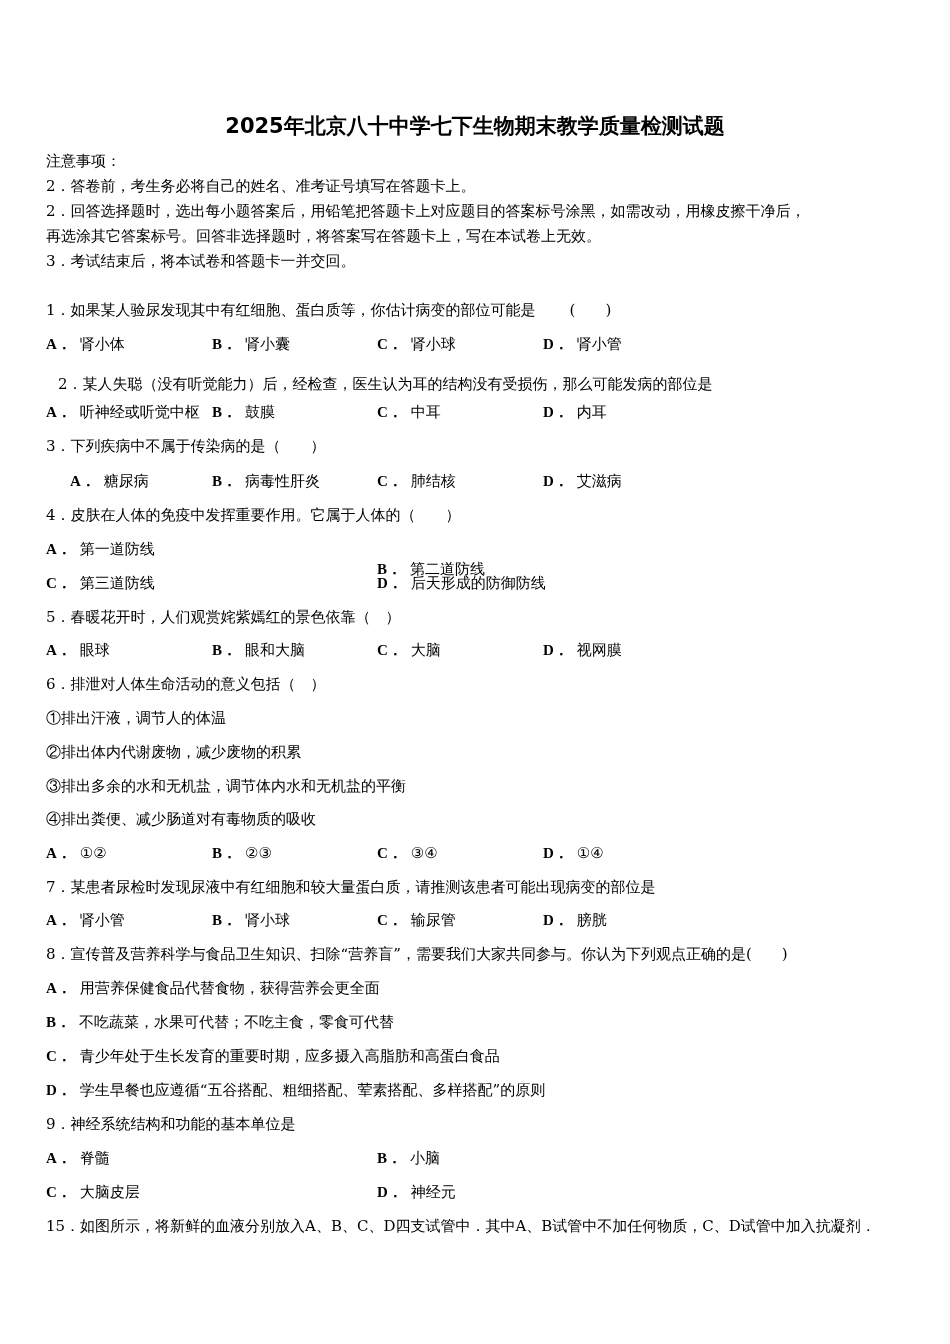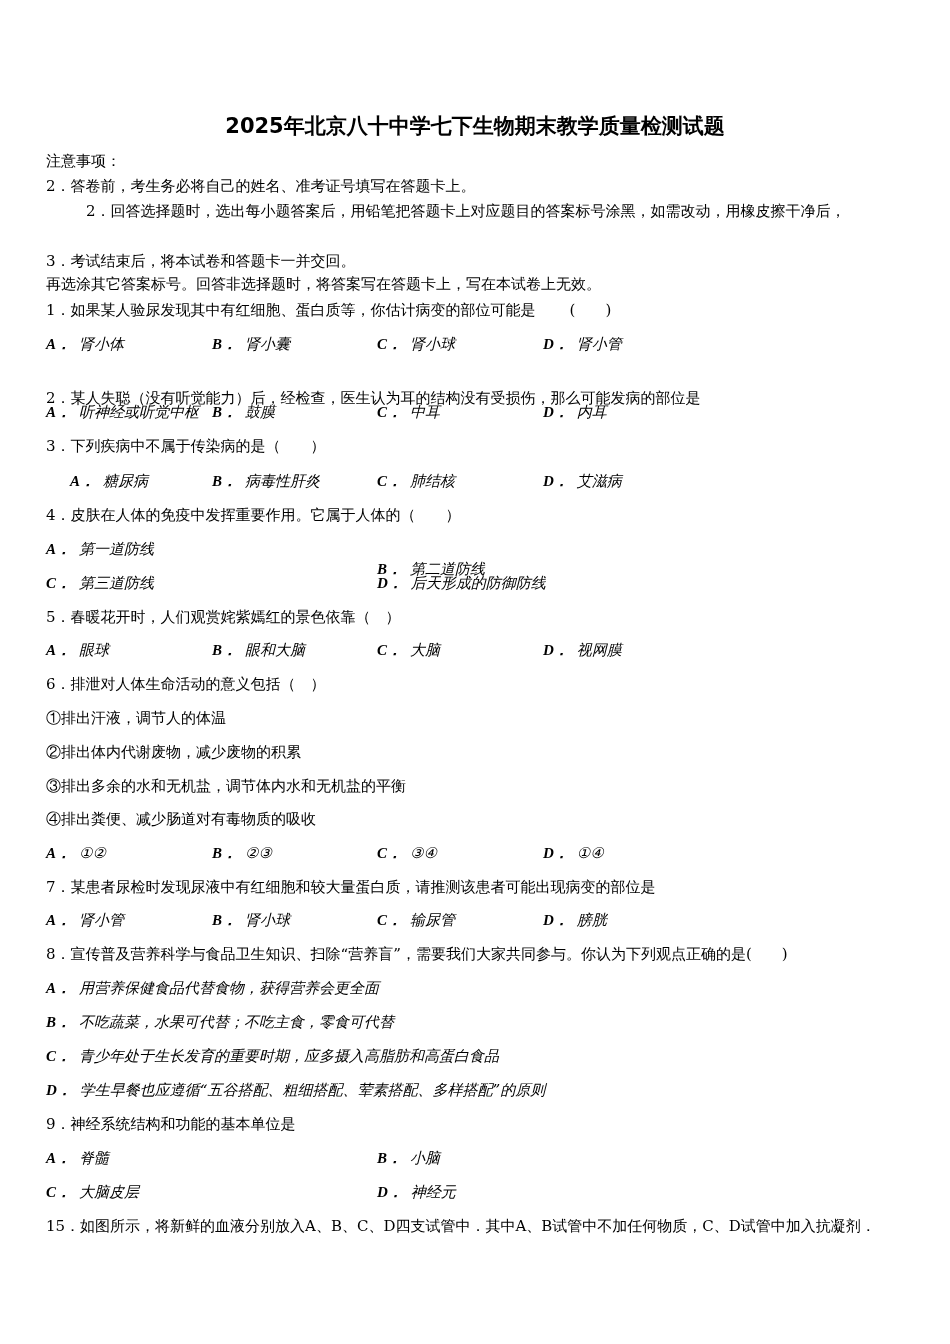--- a/index.html
+++ b/index.html
@@ -40,21 +40,20 @@
       white-space: nowrap;
     }
     .notice {
       font-size: 15px;
     }
     .opt {
       position: absolute;
       font-size: 15px;
       line-height: 20px;
       white-space: nowrap;
-      font-style: italic;
     }
     .opt-letter {
       font-family: "Liberation Serif", "DejaVu Serif", serif;
       font-weight: bold;
       font-size: 15px;
     }
     .opt-text {
       margin-left: 8px;
     }
     .paren {
@@ -63,33 +62,33 @@
   </style>
 </head>
 <body>
 
 <div class="page">
 
   <div class="title">2025年北京八十中学七下生物期末教学质量检测试题</div>
 
   <div class="line notice" style="top:151px;">注意事项：</div>
   <div class="line notice" style="top:176px;">2．答卷前，考生务必将自己的姓名、准考证号填写在答题卡上。</div>
-  <div class="line notice" style="top:201px;margin-left:40px;">2．回答选择题时，选出每小题答案后，用铅笔把答题卡上对应题目的答案标号涂黑，如需改动，用橡皮擦干净后，</div>
-  <div class="line notice" style="top:226px;margin-top:48px;">再选涂其它答案标号。回答非选择题时，将答案写在答题卡上，写在本试卷上无效。</div>
+  <div class="line notice" style="top:201px;">2．回答选择题时，选出每小题答案后，用铅笔把答题卡上对应题目的答案标号涂黑，如需改动，用橡皮擦干净后，</div>
+  <div class="line notice" style="top:226px;">再选涂其它答案标号。回答非选择题时，将答案写在答题卡上，写在本试卷上无效。</div>
   <div class="line notice" style="top:251px;">3．考试结束后，将本试卷和答题卡一并交回。</div>
 
   <div class="line" style="top:300px;">
     <span>1．</span><span>如果某人验尿发现其中有红细胞、蛋白质等，你估计病变的部位可能是</span><span class="paren" style="margin-left:34px;">(　　)</span>
   </div>
   <div class="opt" style="top:334px;left:46px;"><span class="opt-letter">A．</span><span class="opt-text">肾小体</span></div>
   <div class="opt" style="top:334px;left:212px;"><span class="opt-letter">B．</span><span class="opt-text">肾小囊</span></div>
   <div class="opt" style="top:334px;left:377px;"><span class="opt-letter">C．</span><span class="opt-text">肾小球</span></div>
   <div class="opt" style="top:334px;left:543px;"><span class="opt-letter">D．</span><span class="opt-text">肾小管</span></div>
 
-  <div class="line" style="top:388px;">
+  <div class="line" style="top:374px;margin-left:12px;">
     <span>2．</span><span>某人失聪（没有听觉能力）后，经检查，医生认为耳的结构没有受损伤，那么可能发病的部位是</span>
   </div>
   <div class="opt" style="top:402px;left:46px;"><span class="opt-letter">A．</span><span class="opt-text">听神经或听觉中枢</span></div>
   <div class="opt" style="top:402px;left:212px;"><span class="opt-letter">B．</span><span class="opt-text">鼓膜</span></div>
   <div class="opt" style="top:402px;left:377px;"><span class="opt-letter">C．</span><span class="opt-text">中耳</span></div>
   <div class="opt" style="top:402px;left:543px;"><span class="opt-letter">D．</span><span class="opt-text">内耳</span></div>
 
   <div class="line" style="top:436px;">
     <span>3．</span><span>下列疾病中不属于传染病的是（　　）</span>
   </div>

